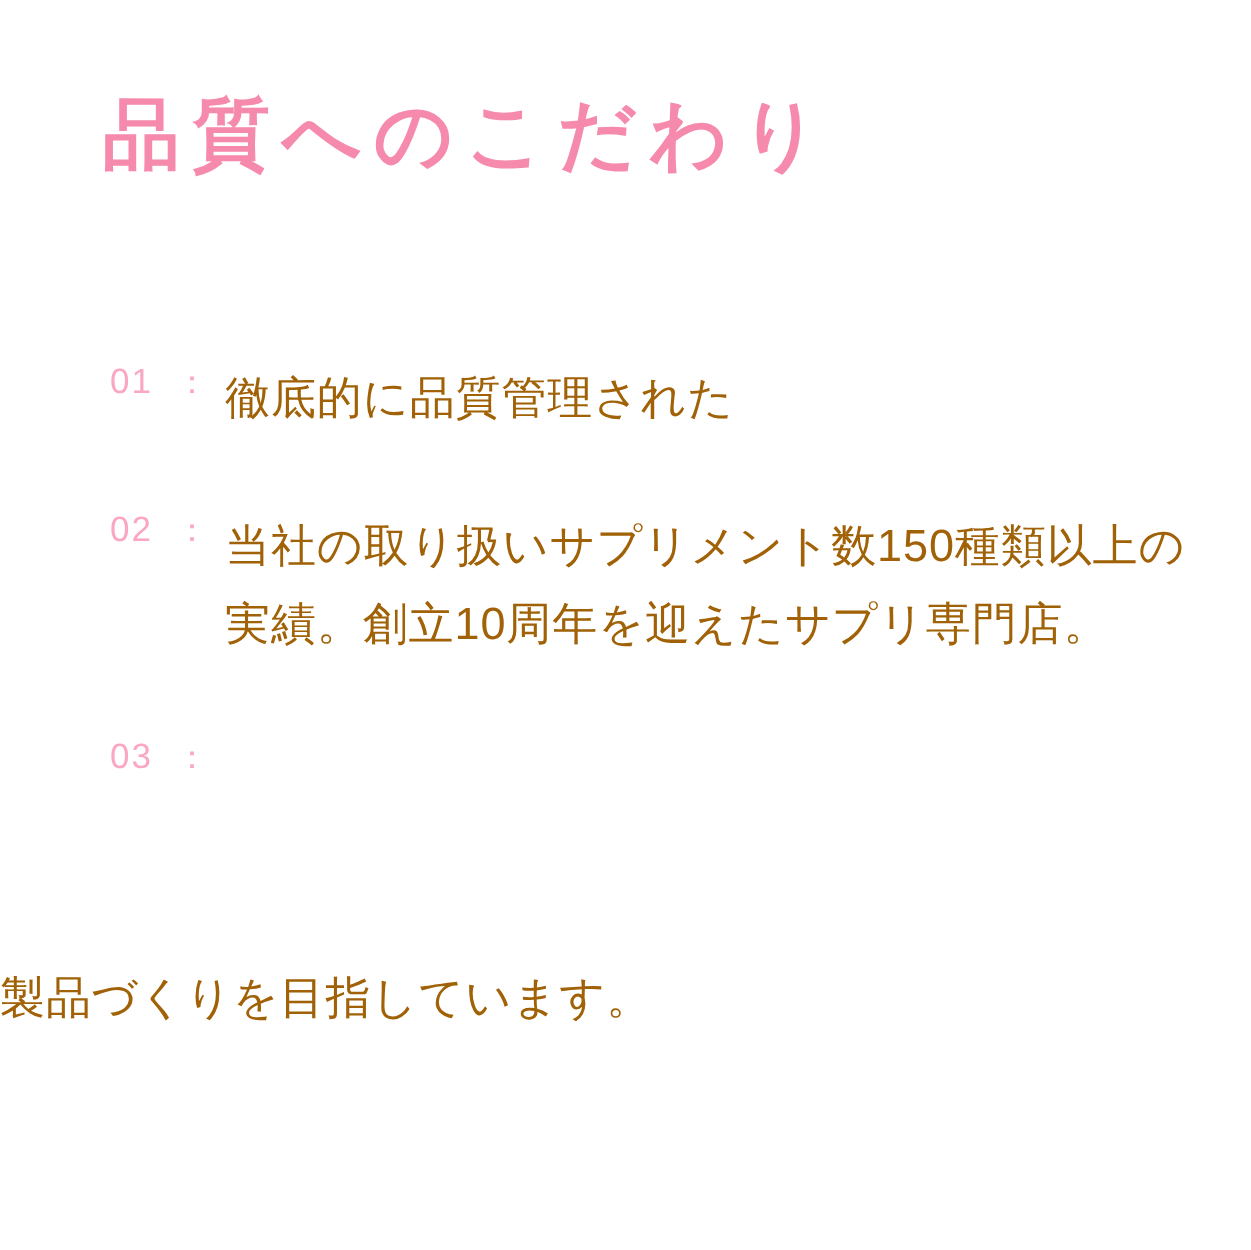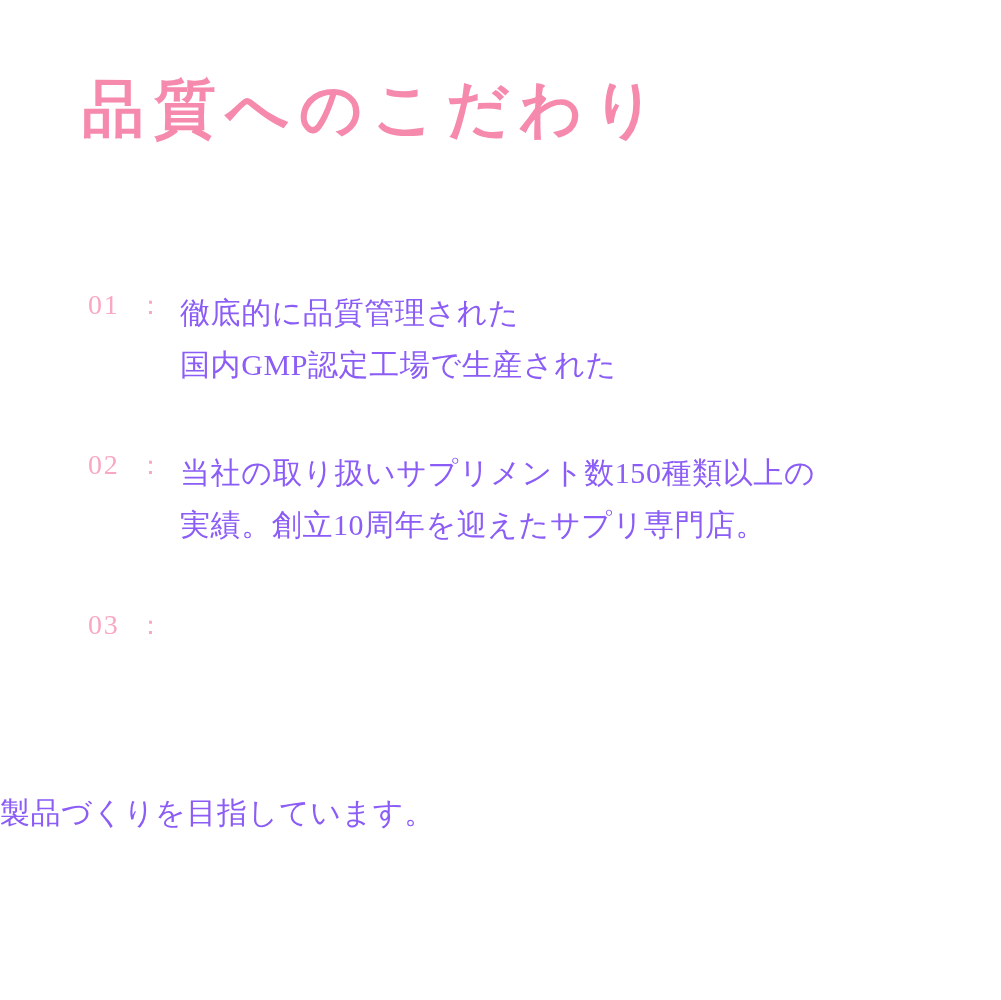--- a/index.html
+++ b/index.html
@@ -29,21 +29,20 @@
     color: #f68aad;
     letter-spacing: 0.16em;
     line-height: 1.2;
     white-space: nowrap;
   }
   .items {
     position: absolute;
     left: 0;
     top: 286px;
     width: 1001px;
-    font-family: Liberation Serif, serif;
   }
   .item {
     display: flex;
     align-items: flex-start;
     margin-bottom: 56px;
   }
   .item:last-child {
     margin-bottom: 0;
     flex-direction: column;
   }
@@ -66,22 +65,22 @@
     font-size: 26px;
     color: #f9a7c3;
     margin-left: 18px;
     line-height: 1.35;
   }
   .lines {
     flex: 1 1 auto;
     padding-top: 1px;
   }
   .line {
-    font-size: 30px;
-    color: #8b5cf6;
+    font-size: 36px;
+    color: #a16207;
     line-height: 1.72;
     letter-spacing: 0.02em;
     white-space: nowrap;
   }
 </style>
 </head>
 <body>
 
 <div class="page">
 
@@ -89,21 +88,20 @@
 
   <div class="items">
 
     <div class="item">
       <div class="num-wrap">
         <span class="num">01</span>
         <span class="colon">：</span>
       </div>
       <div class="lines">
         <div class="line">徹底的に品質管理された</div>
-        <div class="line">国内GMP認定工場で生産された</div>
       </div>
     </div>
 
     <div class="item">
       <div class="num-wrap">
         <span class="num">02</span>
         <span class="colon">：</span>
       </div>
       <div class="lines">
         <div class="line">当社の取り扱いサプリメント数150種類以上の</div>

